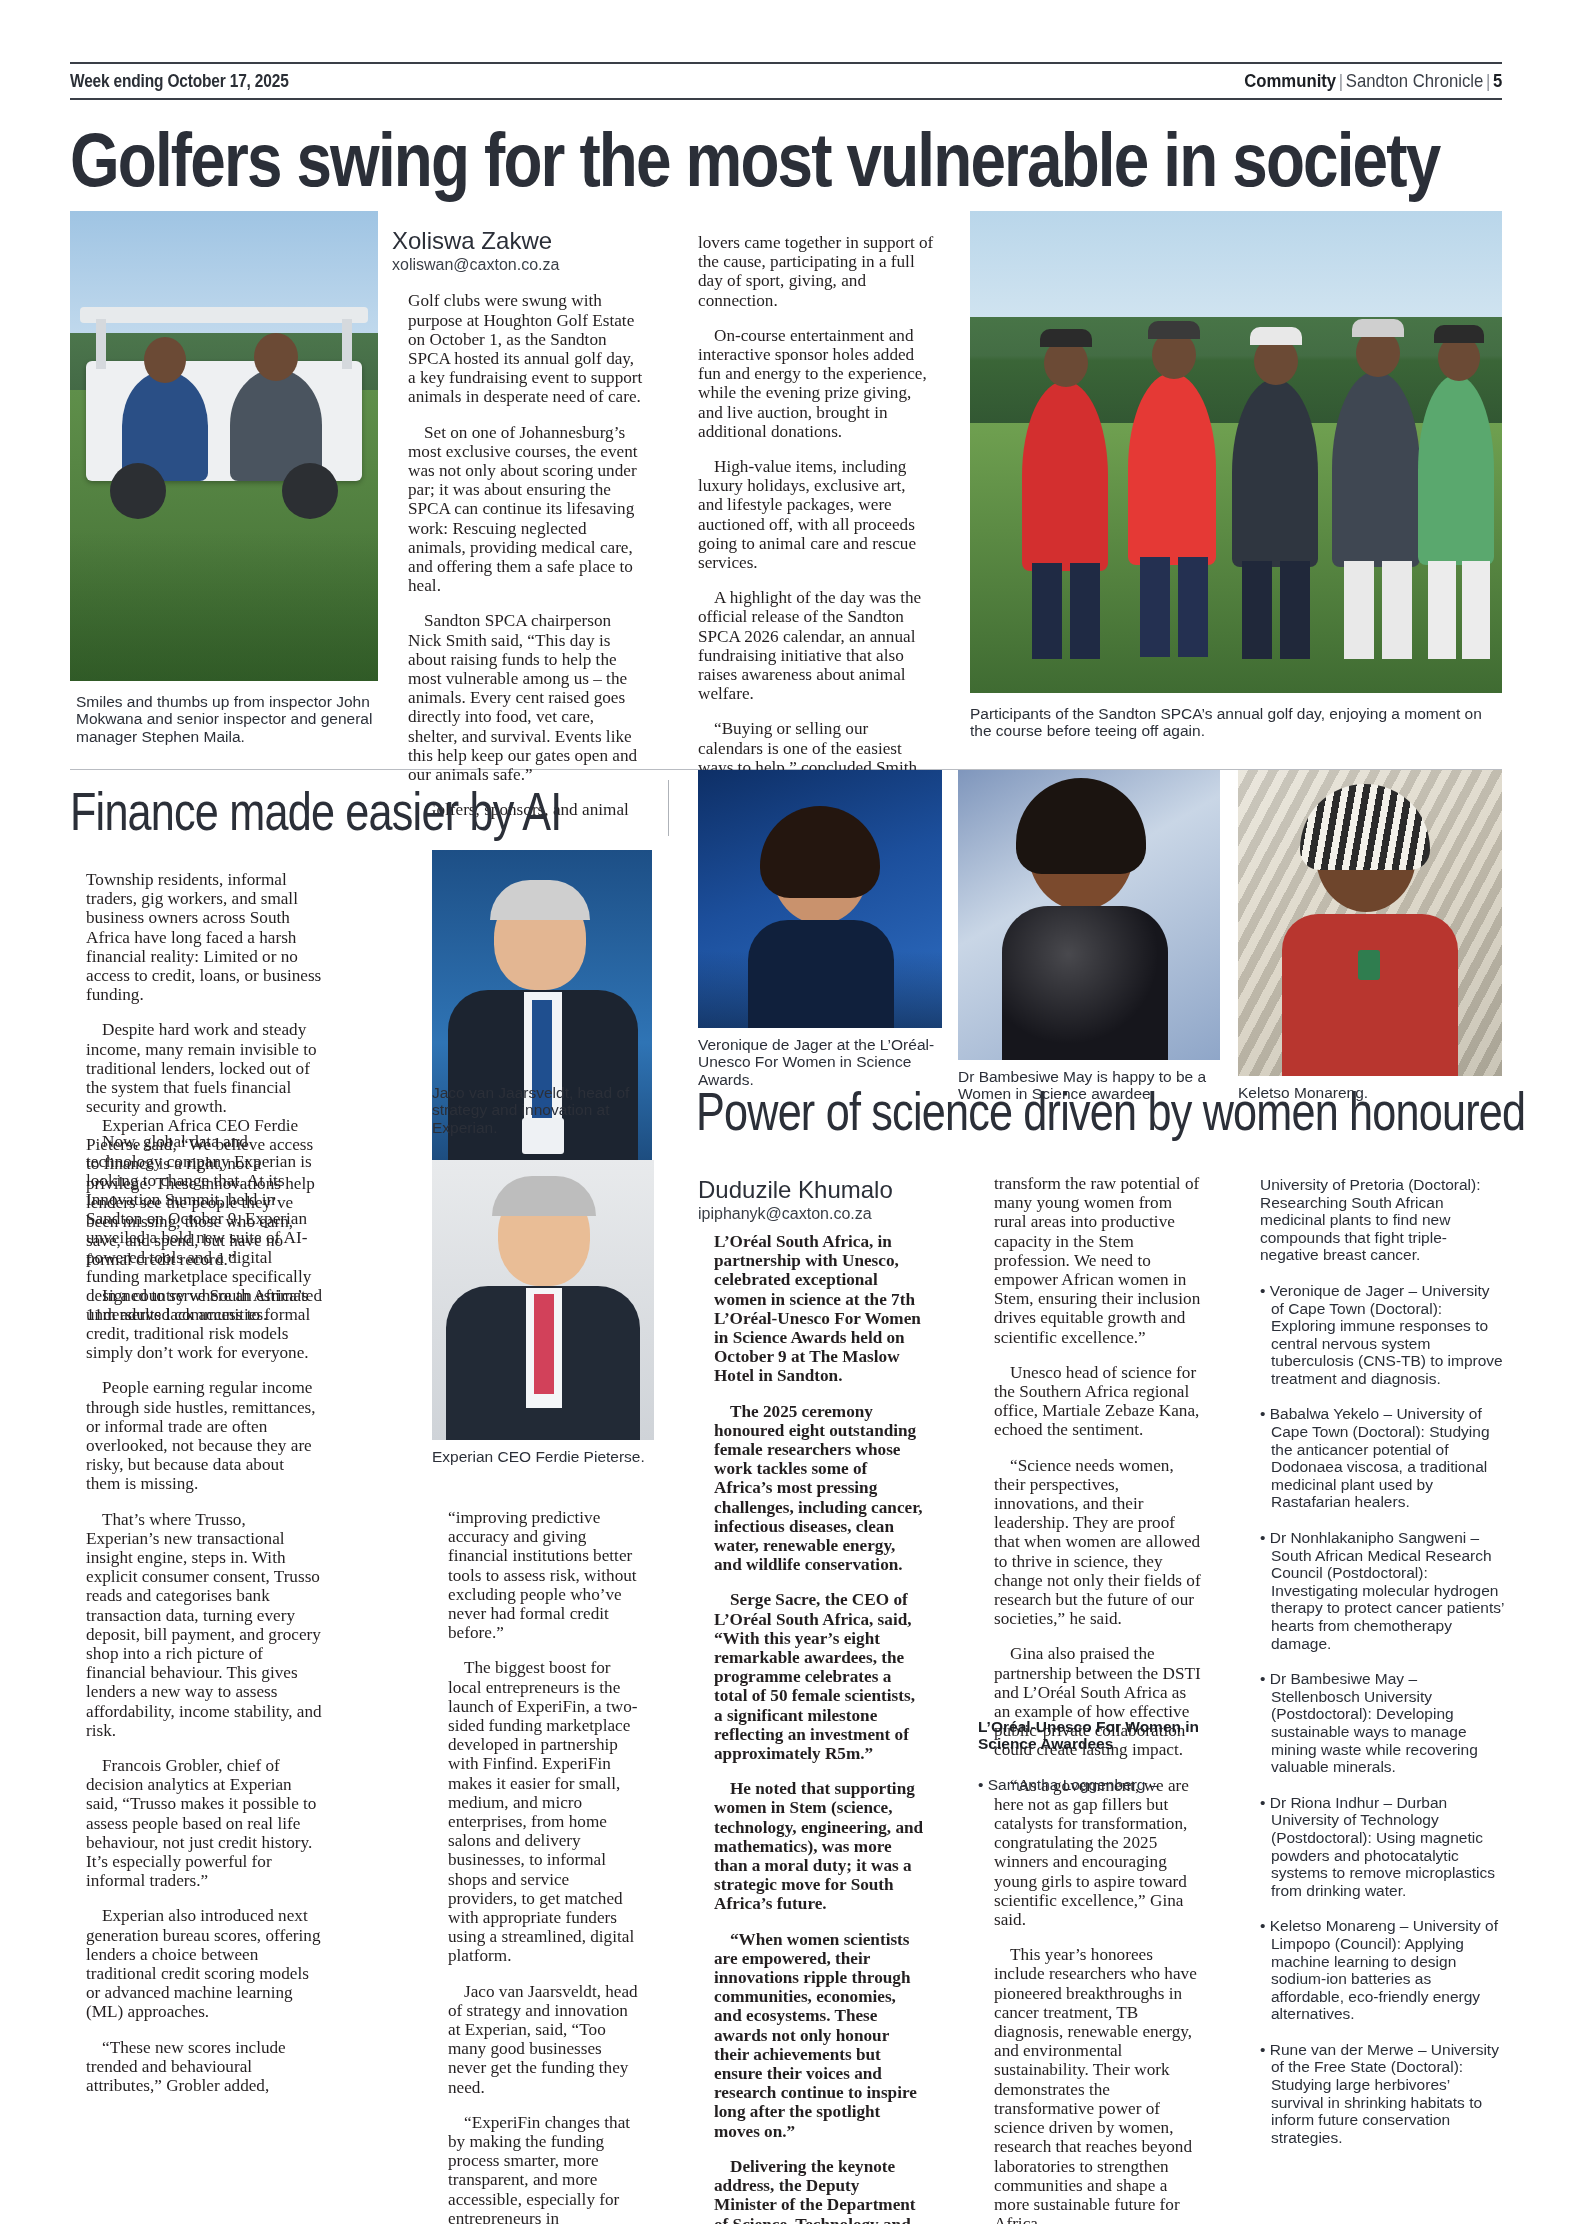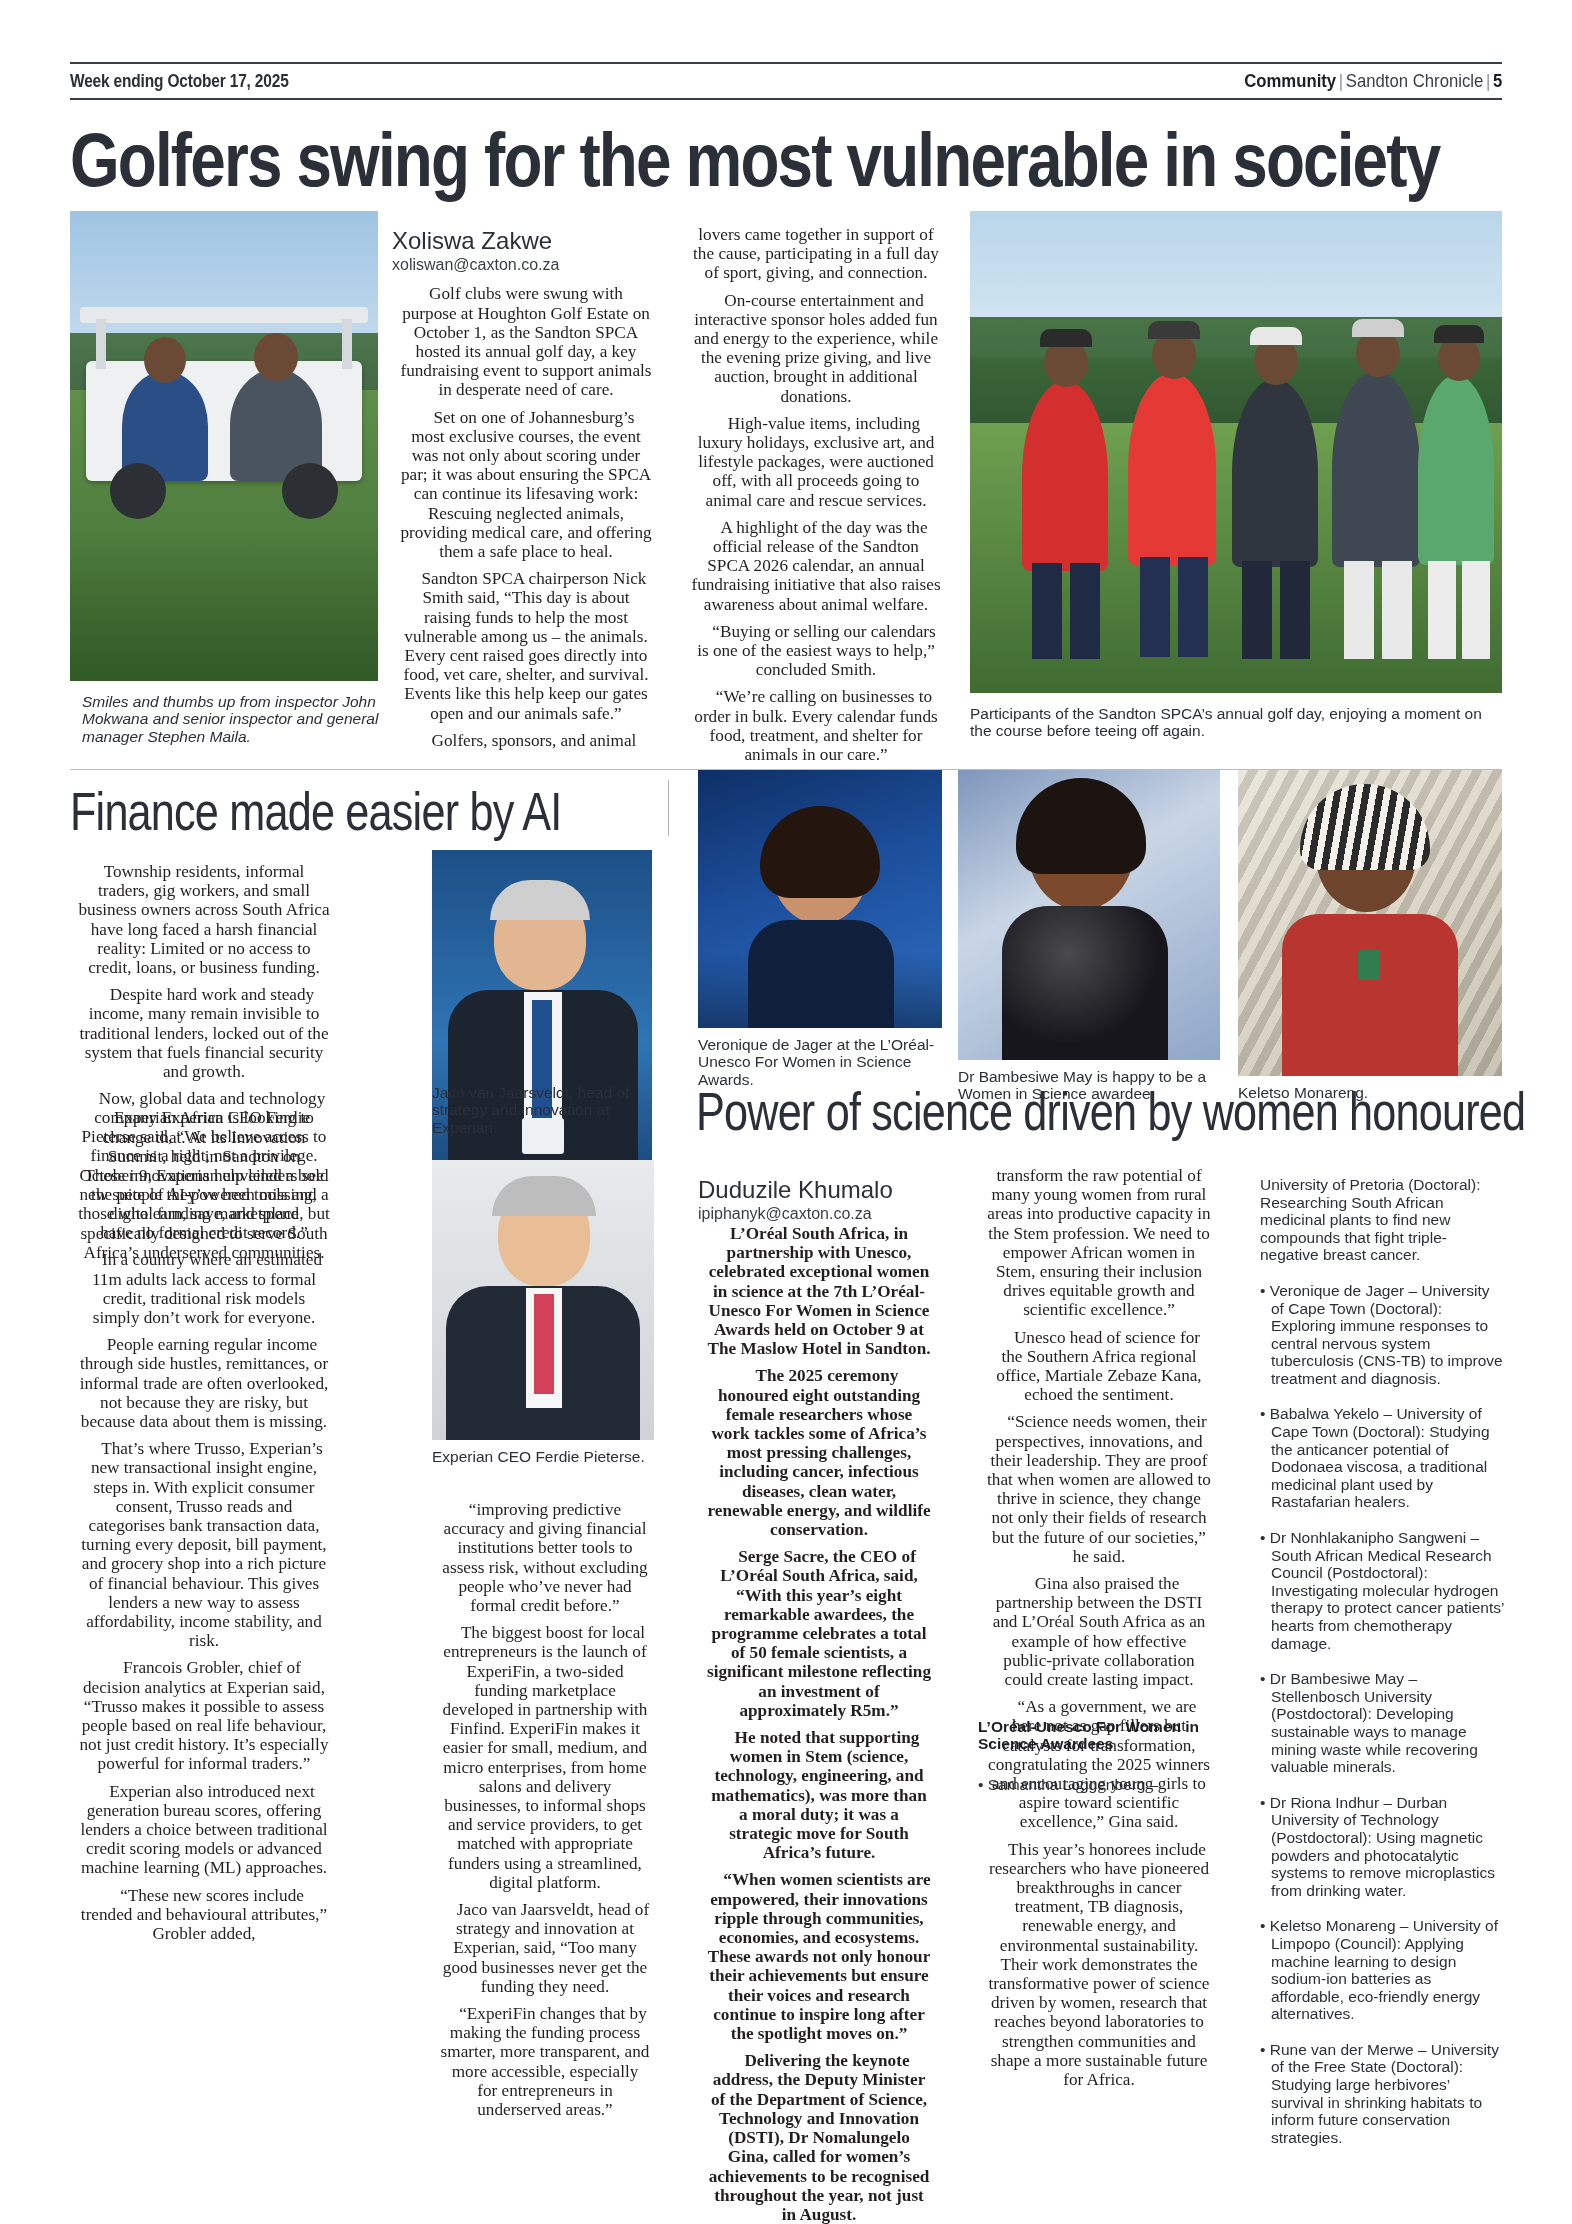--- a/index.html
+++ b/index.html
@@ -23,21 +23,21 @@
            margin:24px 0 0 0;white-space:nowrap;}
   .hl-sec{font-family:"Liberation Sans",sans-serif;font-weight:normal;font-size:54px;line-height:1;
           color:#2b2f38;letter-spacing:-1px;transform:scaleX(.8);transform-origin:left top;white-space:nowrap;}
 
   
   .byline-name{font-family:"Liberation Sans",sans-serif;font-size:24px;color:#2b2f38;line-height:1.15;margin-top:16px;}
   .byline-mail{font-family:"Liberation Sans",sans-serif;font-size:16px;color:#3a3f47;line-height:1.3;
                margin-bottom:9px;}
   .body-col{font-family:"Liberation Serif",serif;font-size:17.2px;line-height:19.2px;
             color:#231f20;text-align:left;}
-  .body-col p{margin:8px;text-indent:16px;text-align:center;}
+  .body-col p{margin:16px;text-indent:16px;}
   .body-col p.first{text-indent:0;}
   .cap{font-family:"Liberation Sans",sans-serif;font-size:15.5px;line-height:17.5px;color:#2b2f38;}
   .subhead{font-family:"Liberation Sans",sans-serif;font-weight:bold;font-size:15.5px;
            line-height:17.5px;color:#1c1f24;}
   .bullets{font-family:"Liberation Sans",sans-serif;font-size:15.5px;line-height:17.6px;color:#2b2f38;}
   .bullets div{padding-left:11px;text-indent:-11px;margin-top:18px;}
 
   
   .ph{position:relative;overflow:hidden;background:#cfd6dc;}
   .sky{position:absolute;left:0;right:0;top:0;height:38%;
@@ -86,21 +86,21 @@
       <div class="person" style="left:52px;top:160px;width:86px;height:110px;background:#2a4f86;"></div>
       <div class="head" style="left:74px;top:126px;width:42px;height:46px;"></div>
 
       <div class="person" style="left:160px;top:158px;width:92px;height:112px;background:#4a545f;"></div>
       <div class="head" style="left:184px;top:122px;width:44px;height:48px;"></div>
 
       <div style="position:absolute;left:40px;top:252px;width:56px;height:56px;border-radius:50%;background:#2c2f33;"></div>
       <div style="position:absolute;left:212px;top:252px;width:56px;height:56px;border-radius:50%;background:#2c2f33;"></div>
       <div style="position:absolute;left:0;bottom:0;width:100%;height:150px;background:linear-gradient(rgba(0,0,0,0),rgba(30,70,25,.45));"></div>
     </div>
-    <div class="cap" style="position:absolute;left:12px;top:482px;width:312px;font-style:italic;">Smiles and thumbs up from inspector John Mokwana and senior inspector and general manager Stephen Maila.</div>
+    <div class="cap" style="position:absolute;left:6px;top:482px;width:312px;">Smiles and thumbs up from inspector John Mokwana and senior inspector and general manager Stephen Maila.</div>
 
     <div style="position:absolute;left:322px;top:0;width:268px;">
       <div class="byline-name">Xoliswa Zakwe</div>
       <div class="byline-mail">xoliswan@caxton.co.za</div>
       <div class="body-col">
         <p class="first">Golf clubs were swung with purpose at Houghton Golf Estate on October 1, as the Sandton SPCA hosted its annual golf day, a key fundraising event to support animals in desperate need of care.</p>
         <p>Set on one of Johannesburg’s most exclusive courses, the event was not only about scoring under par; it was about ensuring the SPCA can continue its lifesaving work: Rescuing neglected animals, providing medical care, and offering them a safe place to heal.</p>
         <p>Sandton SPCA chairperson Nick Smith said, “This day is about raising funds to help the most vulnerable among us – the animals. Every cent raised goes directly into food, vet care, shelter, and survival. Events like this help keep our gates open and our animals safe.”</p>
         <p>Golfers, sponsors, and animal</p>
       </div>

